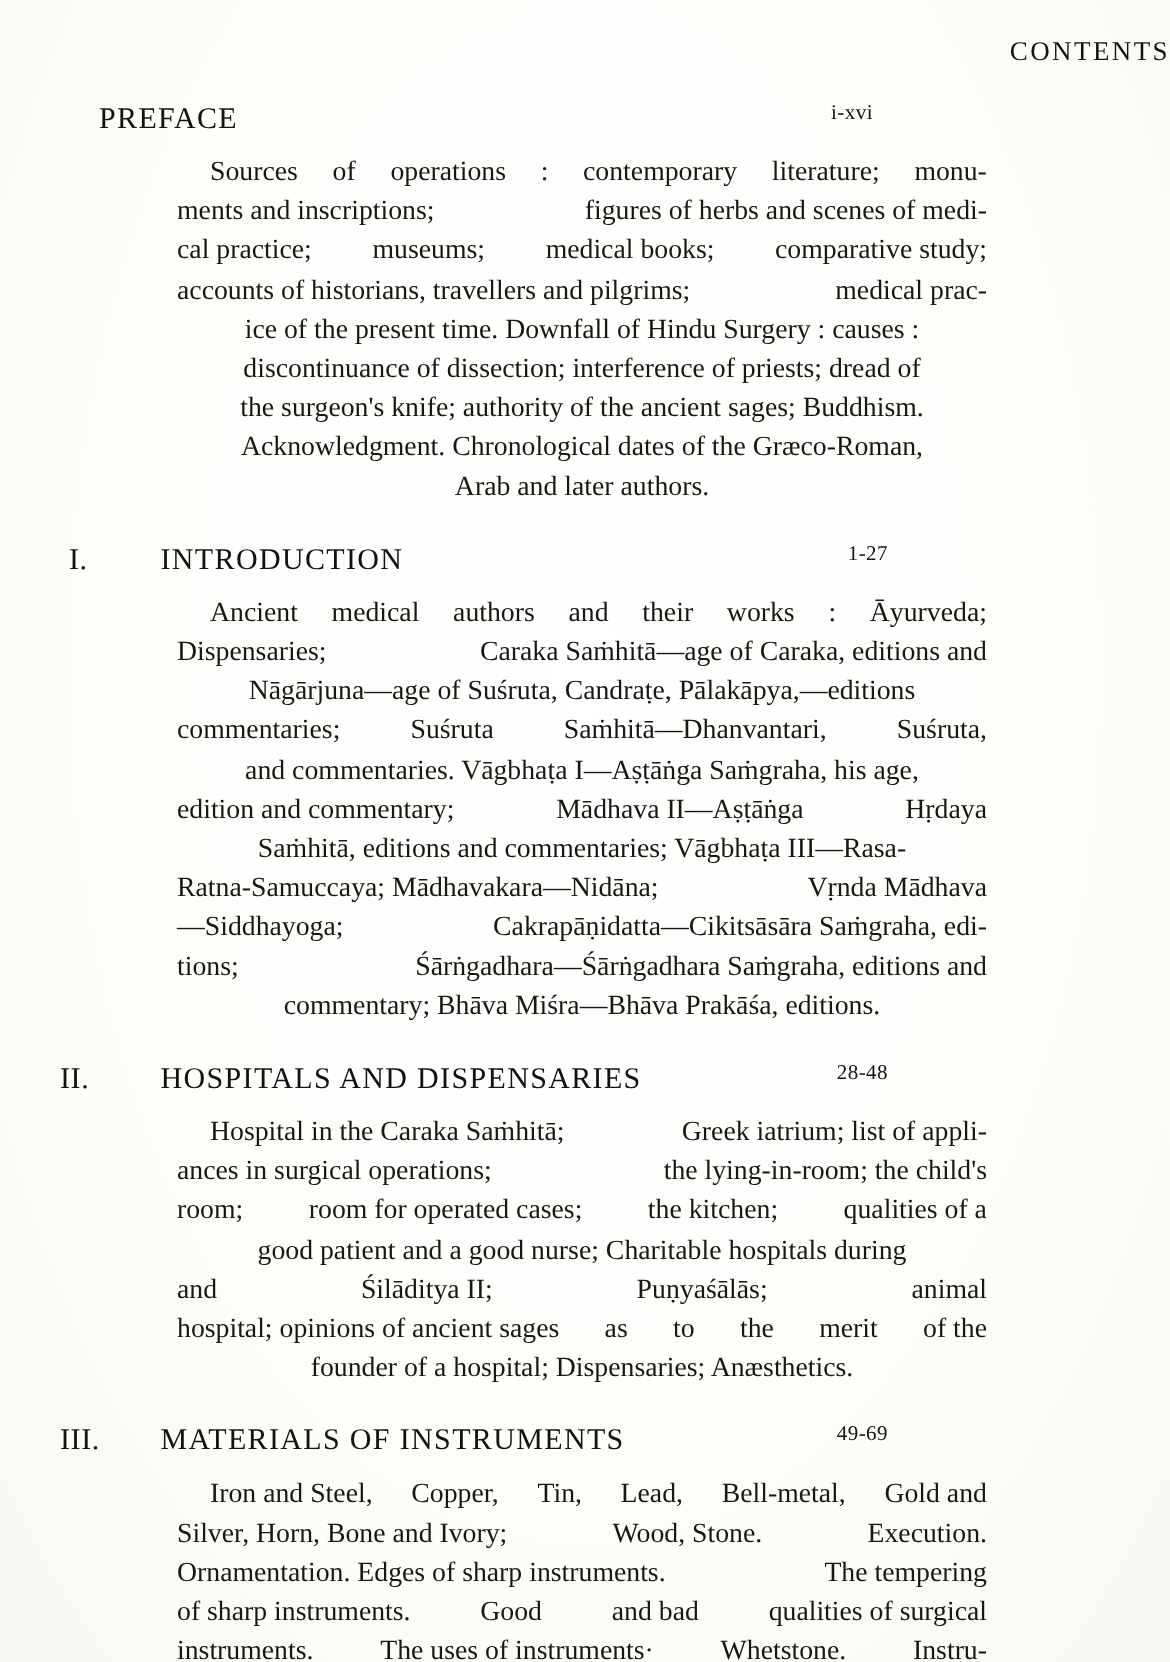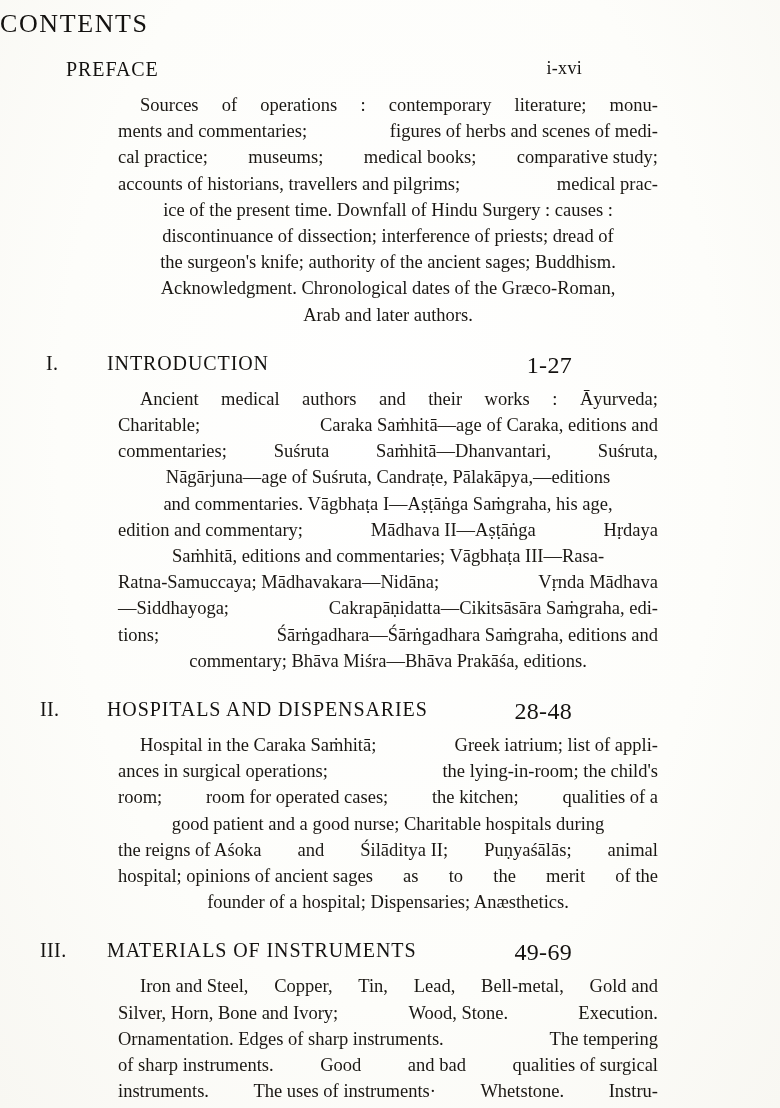--- a/index.html
+++ b/index.html
@@ -21,26 +21,26 @@
     width: 780px;
     height: 1108px;
     box-sizing: border-box;
     padding: 0;
     background:
       radial-gradient(ellipse at 50% 40%, #ffffff 0%, #fdfdfa 60%, #f8f7f2 100%);
   }
 
   
   .contents-title {
-    text-align: left;
-    font-size: 26px;
+    text-align: right;
+    font-size: 18px;
     letter-spacing: 1.6px;
     font-weight: 400;
     color: #141210;
-    padding-top: 8px;
+    padding-top: 18px;
     line-height: 32px;
     font-family: "Liberation Serif", "DejaVu Serif", serif;
   }
 
   
   .entry {
     position: relative;
     width: 648px;
   }
   .entry-head {
@@ -65,29 +65,29 @@
     font-size: 20px;
     letter-spacing: 0.9px;
     color: #141210;
     white-space: nowrap;
   }
   .entry-title.no-numeral {
     left: 66px;
   }
   .entry-pages {
     position: absolute;
-    right: 76px;
-    font-size: 24px;
+    right: 56px;
+    font-size: 14px;
     letter-spacing: 0.3px;
     color: #141210;
     white-space: nowrap;
   }
   .entry-pages.preface-pages {
     right: 66px;
-    font-size: 18px;
+    font-size: 14px;
   }
 
   
   .entry-body {
     margin: 0;
     padding: 0 0 0 0;
   }
   
   .jline {
     display: flex;
@@ -125,42 +125,42 @@
   <div class="gap-preface"></div>
 
   <div id="entries-root">
       <div class="entry">
         <div class="entry-head">
           <div class="entry-title no-numeral">PREFACE</div>
           <div class="entry-pages preface-pages">i-xvi</div>
         </div>
         <div class="entry-body">
           <div class="jline indent-first"><span>Sources</span><span>of</span><span>operations</span><span>:</span><span>contemporary</span><span>literature;</span><span>monu-</span></div>
-          <div class="jline"><span>ments and commentaries;</span><span>figures of herbs and scenes of medi-</span></div>
+          <div class="jline"><span>ments and inscriptions;</span><span>figures of herbs and scenes of medi-</span></div>
           <div class="jline"><span>cal practice;</span><span>museums;</span><span>medical books;</span><span>comparative study;</span></div>
           <div class="jline"><span>accounts of historians, travellers and pilgrims;</span><span>medical prac-</span></div>
           <div class="jline ragged">ice of the present time. Downfall of Hindu Surgery : causes :</div>
           <div class="jline ragged">discontinuance of dissection; interference of priests; dread of</div>
           <div class="jline ragged">the surgeon's knife; authority of the ancient sages; Buddhism.</div>
           <div class="jline ragged">Acknowledgment. Chronological dates of the Græco-Roman,</div>
           <div class="jline ragged">Arab and later authors.</div>
         </div>
       </div>
       <div class="gap-entry"></div>
       <div class="entry">
         <div class="entry-head">
           <div class="entry-numeral">I.</div>
           <div class="entry-title">INTRODUCTION</div>
           <div class="entry-pages">1-27</div>
         </div>
         <div class="entry-body">
           <div class="jline indent-first"><span>Ancient</span><span>medical</span><span>authors</span><span>and</span><span>their</span><span>works</span><span>:</span><span>Āyurveda;</span></div>
-          <div class="jline"><span>Charitable;</span><span>Caraka Saṁhitā—age of Caraka, editions and</span></div>
+          <div class="jline"><span>Dispensaries;</span><span>Caraka Saṁhitā—age of Caraka, editions and</span></div>
+          <div class="jline ragged">Nāgārjuna—age of Suśruta, Candraṭe, Pālakāpya,—editions</div>
           <div class="jline"><span>commentaries;</span><span>Suśruta</span><span>Saṁhitā—Dhanvantari,</span><span>Suśruta,</span></div>
-          <div class="jline ragged">Nāgārjuna—age of Suśruta, Candraṭe, Pālakāpya,—editions</div>
           <div class="jline ragged">and commentaries. Vāgbhaṭa I—Aṣṭāṅga Saṁgraha, his age,</div>
           <div class="jline"><span>edition and commentary;</span><span>Mādhava II—Aṣṭāṅga</span><span>Hṛdaya</span></div>
           <div class="jline ragged">Saṁhitā, editions and commentaries; Vāgbhaṭa III—Rasa-</div>
           <div class="jline"><span>Ratna-Samuccaya; Mādhavakara—Nidāna;</span><span>Vṛnda Mādhava</span></div>
           <div class="jline"><span>—Siddhayoga;</span><span>Cakrapāṇidatta—Cikitsāsāra Saṁgraha, edi-</span></div>
           <div class="jline"><span>tions;</span><span>Śārṅgadhara—Śārṅgadhara Saṁgraha, editions and</span></div>
           <div class="jline ragged">commentary; Bhāva Miśra—Bhāva Prakāśa, editions.</div>
         </div>
       </div>
       <div class="gap-entry"></div>
@@ -168,21 +168,21 @@
         <div class="entry-head">
           <div class="entry-numeral wide">II.</div>
           <div class="entry-title">HOSPITALS AND DISPENSARIES</div>
           <div class="entry-pages">28-48</div>
         </div>
         <div class="entry-body">
           <div class="jline indent-first"><span>Hospital in the Caraka Saṁhitā;</span><span>Greek iatrium; list of appli-</span></div>
           <div class="jline"><span>ances in surgical operations;</span><span>the lying-in-room; the child's</span></div>
           <div class="jline"><span>room;</span><span>room for operated cases;</span><span>the kitchen;</span><span>qualities of a</span></div>
           <div class="jline ragged">good patient and a good nurse; Charitable hospitals during</div>
-          <div class="jline"><span>the reigns of Aśoka</span><span>and</span><span>Śilāditya II;</span><span>Puṇyaśālās;</span><span>animal</span></div>
+          <div class="jline"><span>and</span><span>Śilāditya II;</span><span>Puṇyaśālās;</span><span>animal</span></div>
           <div class="jline"><span>hospital; opinions of ancient sages</span><span>as</span><span>to</span><span>the</span><span>merit</span><span>of the</span></div>
           <div class="jline ragged">founder of a hospital; Dispensaries; Anæsthetics.</div>
         </div>
       </div>
       <div class="gap-entry"></div>
       <div class="entry">
         <div class="entry-head">
           <div class="entry-numeral wide">III.</div>
           <div class="entry-title">MATERIALS OF INSTRUMENTS</div>
           <div class="entry-pages">49-69</div>

